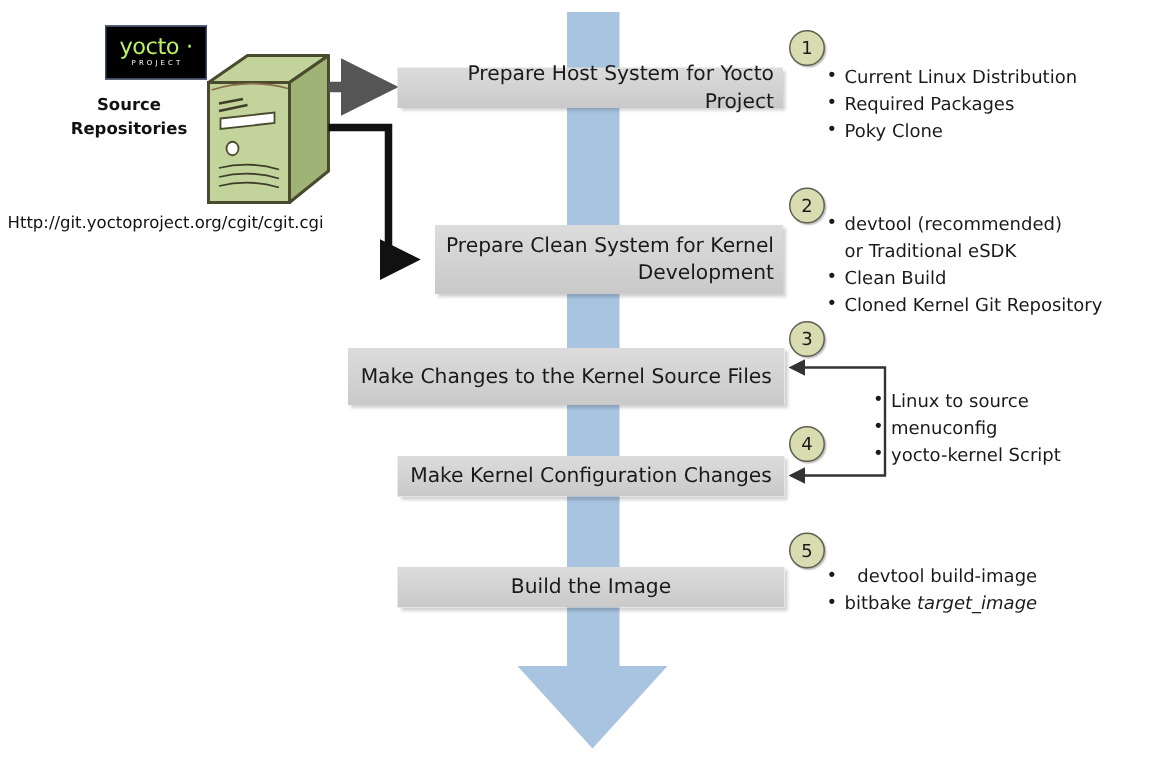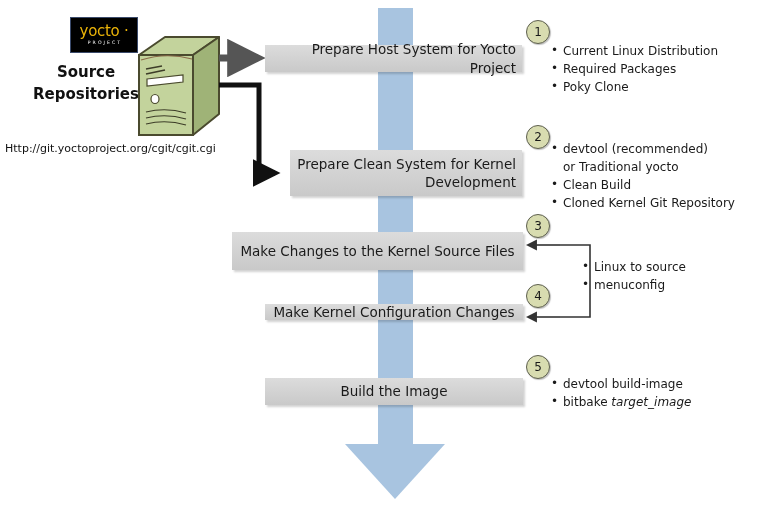--- a/index.html
+++ b/index.html
@@ -109,39 +109,39 @@
     background: #000000;
     border: 1.5px solid #3a4a6b;
     box-sizing: border-box;
     display: flex;
     flex-direction: column;
     align-items: center;
     justify-content: center;
     line-height: 1;
   }
   .yocto-logo .y-main {
-    color: #eab308;
+    color: #bef264;
     font-size: 15px;
     letter-spacing: -0.3px;
   }
   .yocto-logo .y-sub {
     color: #ffffff;
     font-size: 4.6px;
     letter-spacing: 2.1px;
     margin-top: 2px;
     margin-left: 2px;
   }
 
   .src-title {
     position: absolute;
     left: 26px;
     top: 62px;
     width: 120px;
     text-align: center;
-    font-size: 15px;
+    font-size: 11px;
     font-weight: bold;
     color: #111111;
     line-height: 1.45;
   }
   .src-url {
     position: absolute;
     left: 5px;
     top: 142px;
     font-size: 11px;
     color: #111111;
@@ -237,36 +237,37 @@
     <li>Current Linux Distribution</li>
     <li>Required Packages</li>
     <li>Poky Clone</li>
   </ul>
 
   <div class="pbox" style="left:290px; top:150px; width:232px; height:46px;">
     <span>Prepare Clean System for Kernel Development</span>
   </div>
   <div class="step-circle" style="left:526px; top:125px;">2</div>
   <ul class="bullets" style="left:551px; top:140px;">
-    <li class="wrap">devtool (recommended) or Traditional yocto</li>
+    <li class="wrap">devtool (recommended) or Traditional eSDK</li>
     <li>Clean Build</li>
     <li>Cloned Kernel Git Repository</li>
   </ul>
 
   <div class="pbox" style="left:232px; top:232px; width:291px; height:38px;">Make Changes to the Kernel Source Files</div>
   <div class="step-circle" style="left:526px; top:214px;">3</div>
 
-  <div class="pbox" style="left:265px; top:304px; width:258px; height:16px;">Make Kernel Configuration Changes</div>
+  <div class="pbox" style="left:265px; top:304px; width:258px; height:27px;">Make Kernel Configuration Changes</div>
   <div class="step-circle" style="left:526px; top:284px;">4</div>
 
   <ul class="bullets" style="left:582px; top:258px;">
     <li>Linux to source</li>
     <li>menuconfig</li>
+    <li>yocto-kernel Script</li>
   </ul>
 
   <div class="pbox" style="left:265px; top:378px; width:258px; height:27px;">Build the Image</div>
   <div class="step-circle" style="left:526px; top:355px;">5</div>
-  <ul class="bullets" style="left:551px; top:375px;">
+  <ul class="bullets" style="left:551px; top:375px;text-align:right;">
     <li>devtool build-image</li>
     <li><span>bitbake </span><span class="ital">target_image</span></li>
   </ul>
 
 </div>
 
 </body></html>

